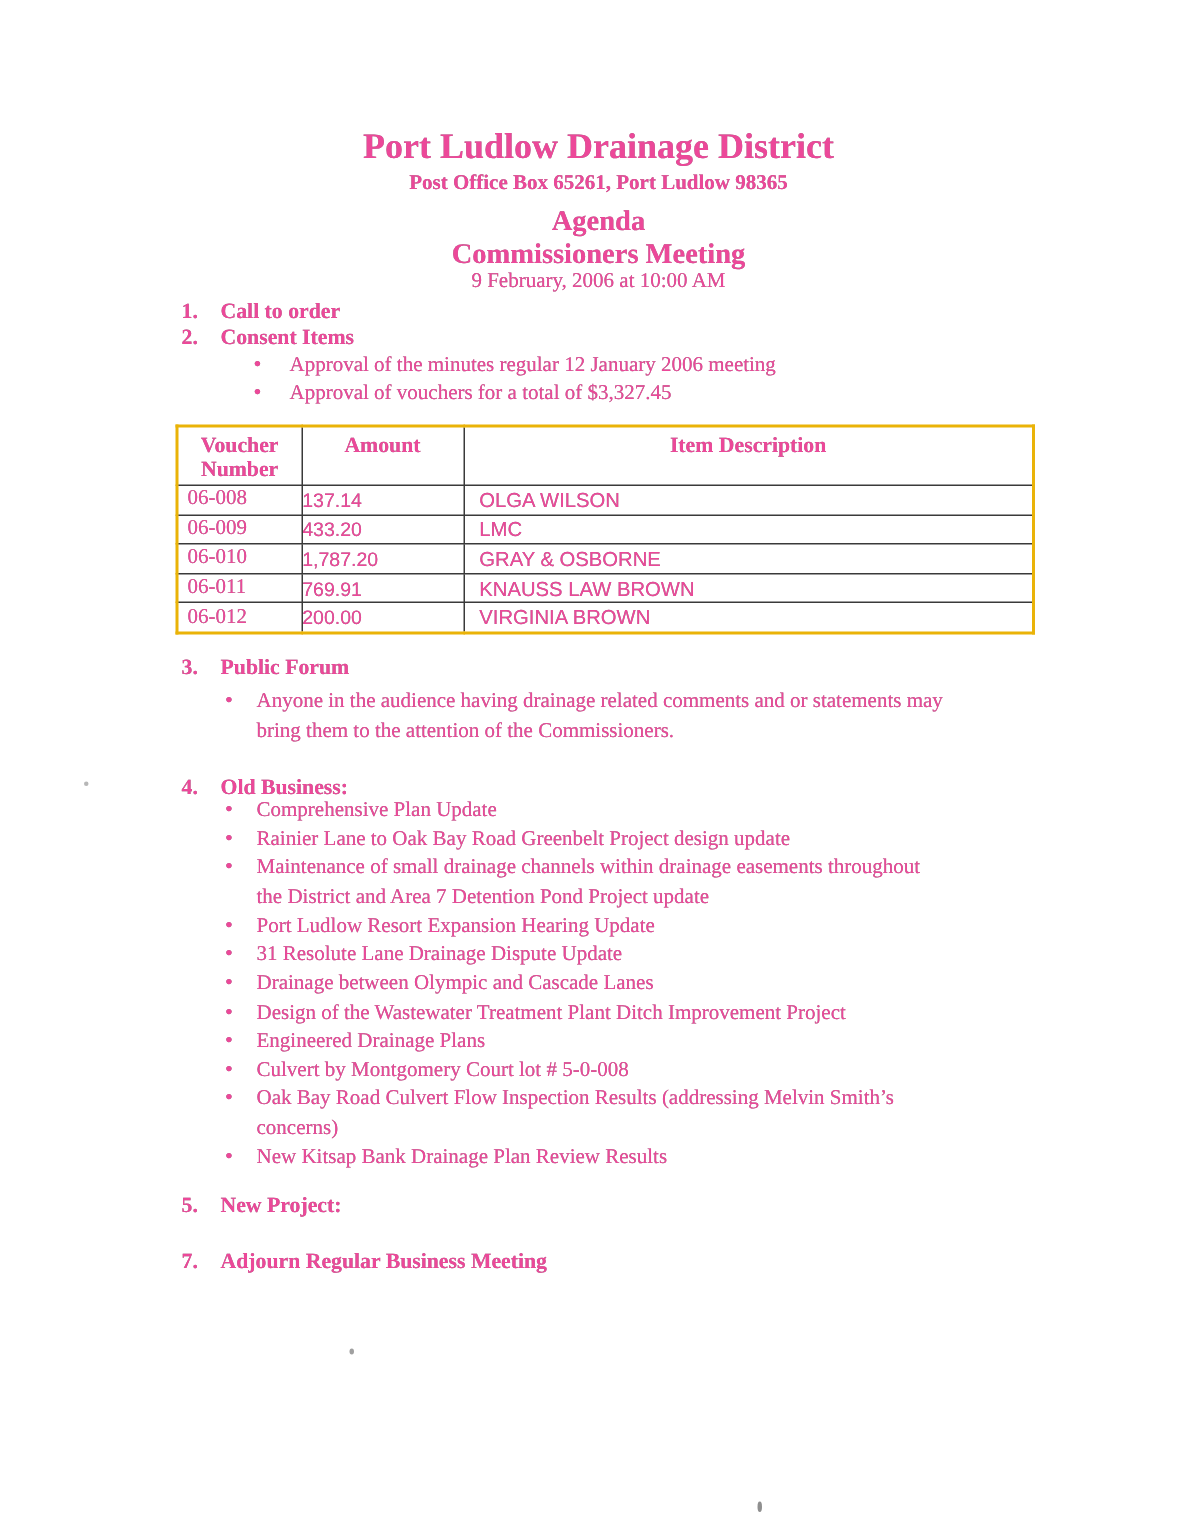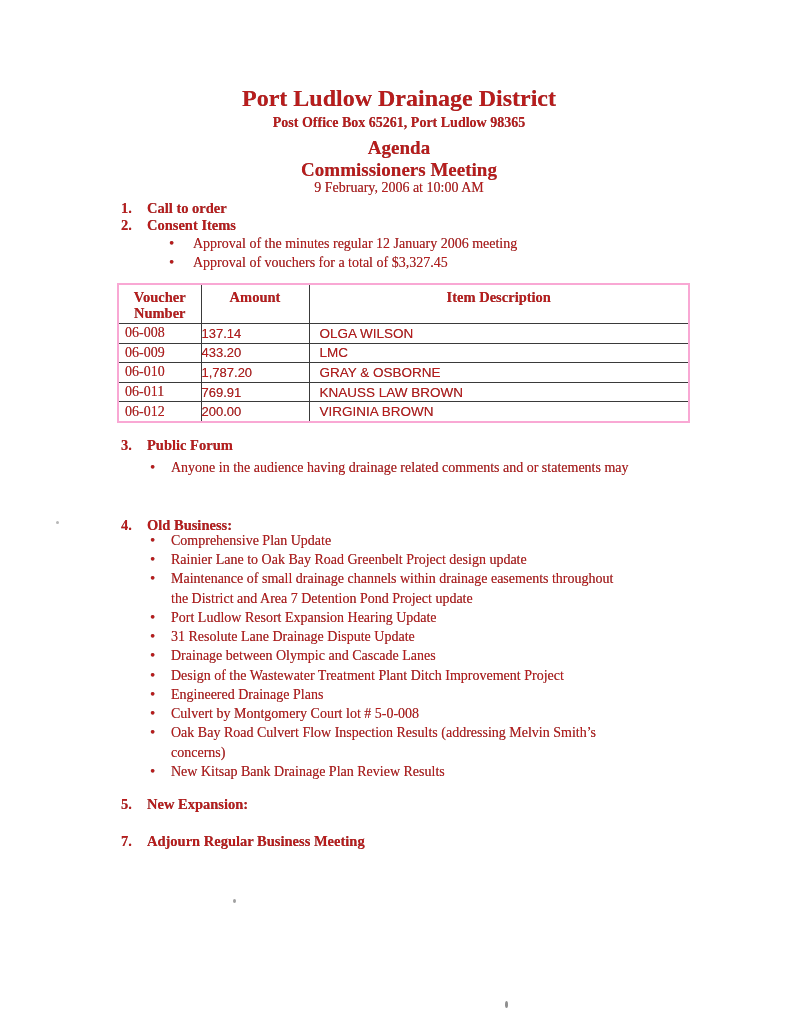--- a/index.html
+++ b/index.html
@@ -1,21 +1,21 @@
 <!DOCTYPE html>
 <html><head>
 <meta charset="utf-8">
 <style>
   html,body{margin:0;padding:0;background:#ffffff;}
   .page{
     position:relative;
     width:700px;height:1024px;
     background:#ffffff;
     font-family:"Liberation Serif", serif;
-    color:#b91c1c;
+    color:#ec4899;
     overflow:hidden;
     text-shadow:0 0 0.4px rgba(25,25,25,0.55);
   }
   
   .hline{position:absolute;left:9px;width:780px;text-align:center;white-space:nowrap;}
   .h-title{top:85px;font-size:24px;font-weight:700;}
   .h-addr{top:115px;font-size:14px;font-weight:700;}
   .h-type{top:137px;font-size:19px;font-weight:700;}
   .h-meet{top:159px;font-size:19px;font-weight:700;}
   .h-date{top:180px;font-size:14px;}
@@ -28,21 +28,21 @@
   .b2 .dot{flex:0 0 24px;}
   .b34{left:150px;}
   .b34 .dot{flex:0 0 21px;}
   .dot{font-size:15px;}
   .line{display:block;white-space:nowrap;}
   .wrap2 .line{line-height:19.5px;}
   
   .vtable{
     position:absolute;left:117px;top:283px;width:571px;
     border-collapse:collapse;table-layout:fixed;
-    border:2px solid #f9a8d4;
+    border:2px solid #eab308;
   }
   .vtable th,.vtable td{border:1.4px solid #3a3a3a;overflow:hidden;}
   .vtable th{
     font-size:14.5px;font-weight:700;text-align:center;vertical-align:top;
     padding:4px 3px 0 3px;line-height:16px;height:34px;
   }
   .vtable td{height:18.6px;padding:0;vertical-align:middle;}
   .td-voucher{font-family:"Liberation Serif", serif;font-size:14px;padding-left:6px !important;margin-top:32px;}
   .td-amount{font-family:"Liberation Sans", sans-serif;font-size:13px;text-align:left;padding-right:38px !important;}
   .td-desc{font-family:"Liberation Sans", sans-serif;font-size:13.5px;padding-left:10px !important;}
@@ -124,20 +124,21 @@
   </tbody>
     </table>
 
   <div class="num-item" style="top:436px">
     <span class="num">3.</span><span class="lbl">Public Forum</span>
   </div>
   <div class="bullet b34 wrap2" style="top:458px">
     <span class="dot">•</span>
     <span class="btext">
       <span class="line">Anyone in the audience having drainage related comments and or statements may</span>
+      <span class="line">bring them to the attention of the Commissioners.</span>
     </span>
   </div>
 
   <div class="num-item" style="top:516px">
     <span class="num">4.</span><span class="lbl">Old Business:</span>
   </div>
 
   <div class="bullet b34" style="top:531px">
     <span class="dot">•</span>
     <span class="btext">
@@ -201,21 +202,21 @@
     </span>
   </div>
   <div class="bullet b34" style="top:762px">
     <span class="dot">•</span>
     <span class="btext">
         <span class="line">New Kitsap Bank Drainage Plan Review Results</span>
       </span>
   </div>
 
   <div class="num-item" style="top:795px">
-    <span class="num">5.</span><span class="lbl">New Expansion:</span>
+    <span class="num">5.</span><span class="lbl">New Project:</span>
   </div>
   <div class="num-item" style="top:832px">
     <span class="num">7.</span><span class="lbl">Adjourn Regular Business Meeting</span>
   </div>
 
   <div class="artifact a1"></div>
   <div class="artifact a2"></div>
   <div class="artifact a3"></div>
   <div class="artifact a4"></div>
 

